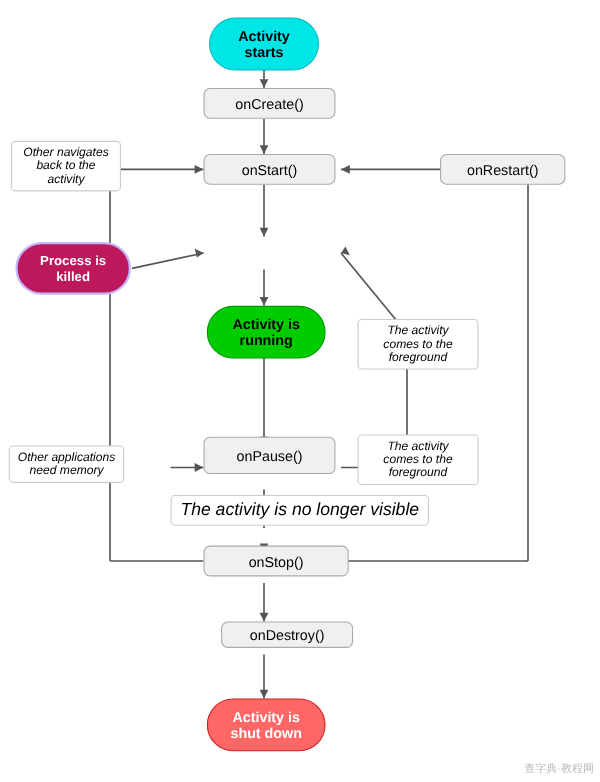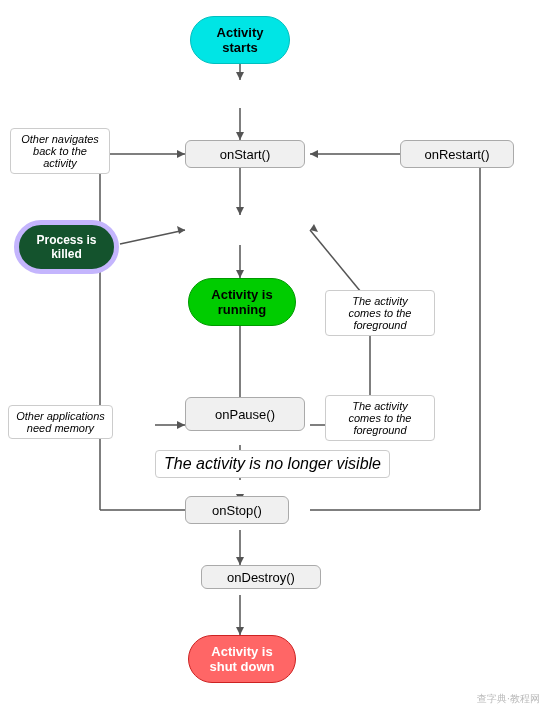--- a/index.html
+++ b/index.html
@@ -38,22 +38,22 @@
       background: #00e5e5;
       border: 1px solid #00bfbf;
       color: #000;
     }
     .green-oval {
       background: #00cc00;
       border: 1px solid #009900;
       color: #000;
     }
     .red-oval {
-      background: #14532d;
-      border: 5px solid #c4b5fd;
+      background: #be185d;
+      border: 2px solid #c4b5fd;
       color: #fff;
     }
     .pink-oval {
       background: #ff6666;
       border: 1px solid #cc2222;
       color: #fff;
     }
     .italic-label {
       font-style: italic;
       font-size: 12px;
@@ -137,20 +137,23 @@
 
     <line x1="155" y1="425" x2="185" y2="425"></line>
     <polygon points="185,425 177,421 177,429"></polygon>
   </svg>
 
   <div class="node oval cyan-oval" style="left:190px; top:16px; width:100px; min-height:40px;">
     <span style="white-space:pre-line; font-size:13px; font-weight:bold;">Activity
 starts</span>
   </div>
 
+  <div class="node rounded-rect" style="left:185px; top:80px; width:120px; height:28px;">
+    <span>onCreate()</span>
+  </div>
 
   <div class="italic-label" style="position:absolute; left:10px; top:128px; width:100px; font-style:italic; font-size:11px; text-align:center; border:1px solid #ccc; border-radius:4px; padding:4px; background:#fff;">
     <span style="white-space:pre-line;">Other navigates
 back to the
 activity</span>
   </div>
 
   <div class="node rounded-rect" style="left:185px; top:140px; width:120px; height:28px;">
     <span>onStart()</span>
   </div>
@@ -189,21 +192,21 @@
   <div class="italic-label" style="position:absolute; left:325px; top:395px; width:110px; font-style:italic; font-size:11px; text-align:center; border:1px solid #ccc; border-radius:4px; padding:4px; background:#fff;">
     <span style="white-space:pre-line;">The activity
 comes to the
 foreground</span>
   </div>
 
   <div style="position:absolute; left:155px; top:450px; font-style:italic; font-size:16px; color:#000; border:1px solid #ccc; border-radius:4px; padding:4px 8px; background:#fff;">
     <span>The activity is no longer visible</span>
   </div>
 
-  <div class="node rounded-rect" style="left:185px; top:496px; width:104px; height:28px;">
+  <div class="node rounded-rect" style="left:185px; top:496px; width:132px; height:28px;">
     <span>onStop()</span>
   </div>
 
   <div class="node rounded-rect" style="left:185px; top:565px; width:120px; height:24px;margin-left:16px;">
     <span>onDestroy()</span>
   </div>
 
   <div class="node oval pink-oval" style="left:188px; top:635px; width:108px; min-height:44px;">
     <span style="white-space:pre-line; font-size:13px; font-weight:bold; color:#fff;">Activity is
 shut down</span>

